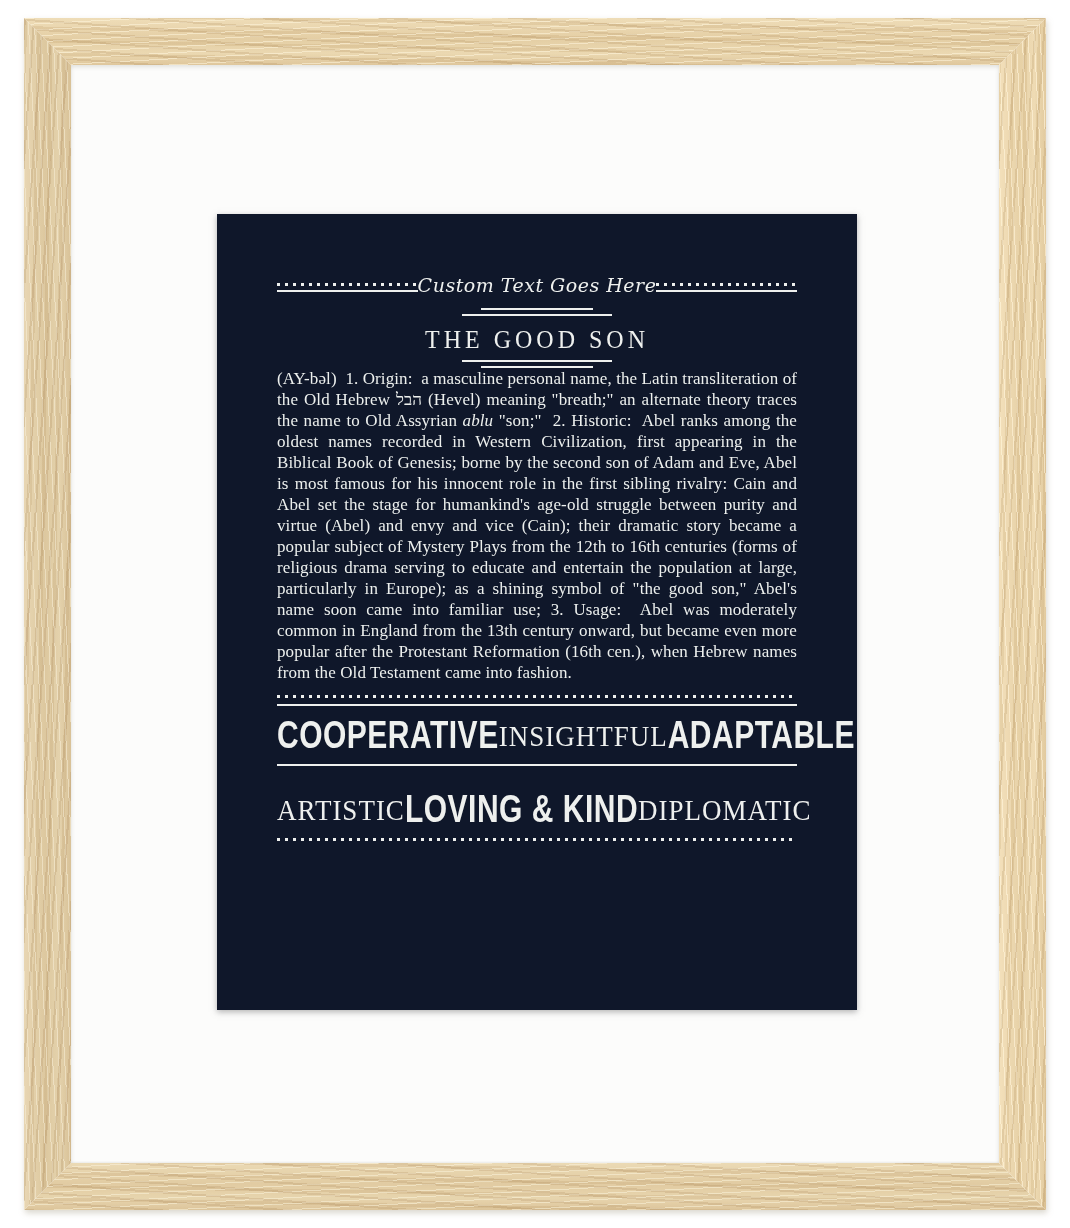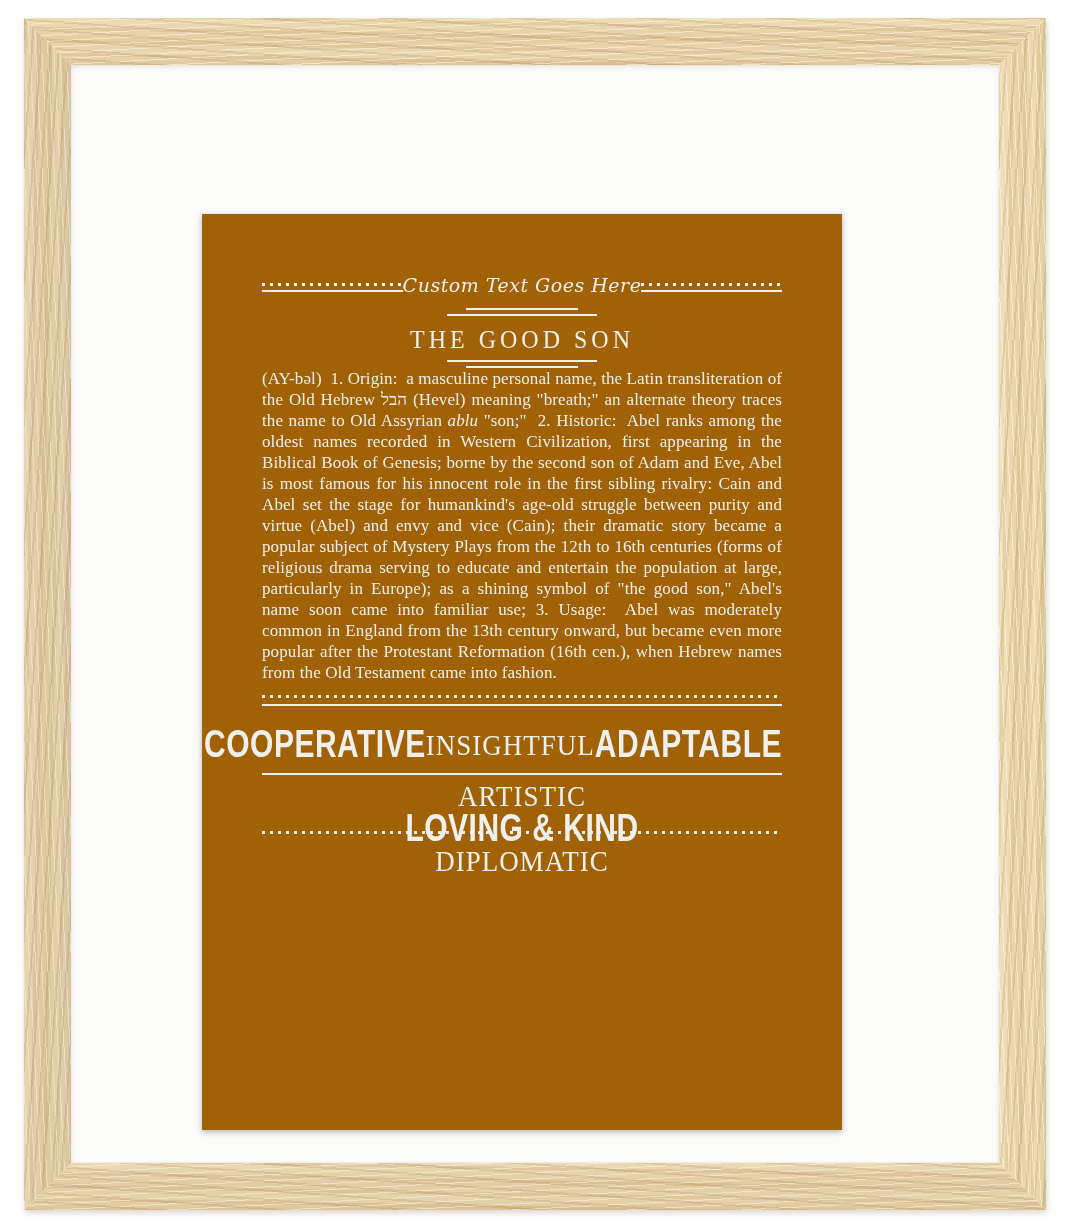--- a/index.html
+++ b/index.html
@@ -27,22 +27,22 @@
   .strip.top{top:0;clip-path:polygon(0 0,1022px 0,975px 47px,47px 47px);}
   .strip.bottom{bottom:0;clip-path:polygon(47px 0,975px 0,1022px 47px,0 47px);filter:brightness(0.985);}
   .strip.left{left:0;clip-path:polygon(0 0,47px 47px,47px 1145px,0 1192px);filter:brightness(0.97);}
   .strip.right{right:0;clip-path:polygon(47px 0,0 47px,0 1145px,47px 1192px);filter:brightness(1.015);}
 
   
   .mat{position:absolute;left:47px;top:47px;width:928px;height:1098px;background:#fcfcfb;
        box-shadow:inset 0 2px 4px rgba(90,85,70,0.16), inset 0 -1px 2px rgba(90,85,70,0.07);}
 
   
-  .poster{position:absolute;left:202px;top:214px;width:640px;height:916px;
-          background:#a16207;color:#eef0ee;box-sizing:border-box;padding:0 60px;
+  .poster{position:absolute;left:217px;top:214px;width:640px;height:796px;
+          background:#0f172a;color:#eef0ee;box-sizing:border-box;padding:0 60px;
           box-shadow:0 2px 6px rgba(105,105,108,0.5);}
 
   .p-header{margin-top:44px;height:42px;display:flex;justify-content:space-between;align-items:flex-end;}
   .decor{width:155px;display:flex;flex-direction:column;gap:4px;padding-bottom:8px;}
   .dots{height:3px;background:repeating-linear-gradient(to right,#eef0ee 0 3px,rgba(0,0,0,0) 3px 8px);}
   .decor .bar{height:2px;background:#eef0ee;}
   .script{font-family:"DejaVu Serif",serif;font-style:italic;font-size:19px;letter-spacing:0.5px;
           padding-bottom:4px;white-space:nowrap;}
 
   .p-name{margin-top:26px;height:64px;line-height:64px;text-align:center;}
@@ -61,22 +61,22 @@
 
   .definition{margin-top:0;font-family:Liberation Serif, serif;font-size:17px;line-height:21px;
               text-align:justify;letter-spacing:0.1px;color:#edf0ee;white-space:pre-wrap;}
   .definition .it{font-style:italic;}
 
   .dots.full{margin-top:12px;}
   .dots.bottom{margin-top:6px;}
 
   .trait-row{display:flex;justify-content:space-between;align-items:center;height:44px;}
   .trait-row.r1{margin-top:8px;}
-  .trait-row.r2{margin-top:17px;justify-content:flex-end;}
-  .trait-row.r3{margin-top:6px;flex-direction:column;}
+  .trait-row.r2{margin-top:8px;}
+  .trait-row.r3{margin-top:22px;}
   .t-slab{display:inline-block;font-family:"Liberation Serif",serif;font-size:27px;letter-spacing:1px;
           transform:scaleY(1.08);white-space:nowrap;}
   .t-bold{display:inline-block;font-family:"Liberation Sans",sans-serif;font-weight:700;font-size:30px;
           letter-spacing:0.5px;transform:scaleY(1.32);transform-origin:center 60%;white-space:nowrap;}
   .trule{height:2px;background:#eef0ee;margin-top:6px;}
 </style>
 </head>
 <body>
 
 <div class="frame">

